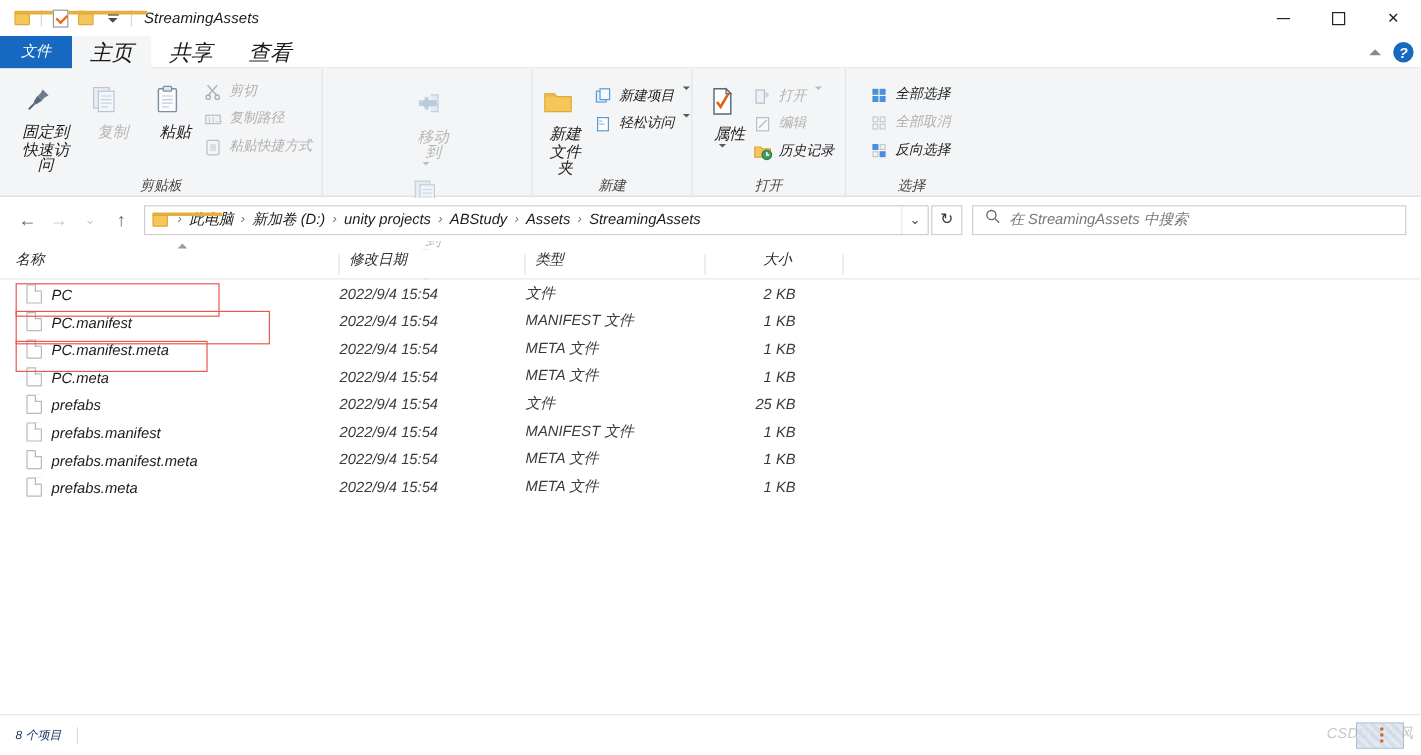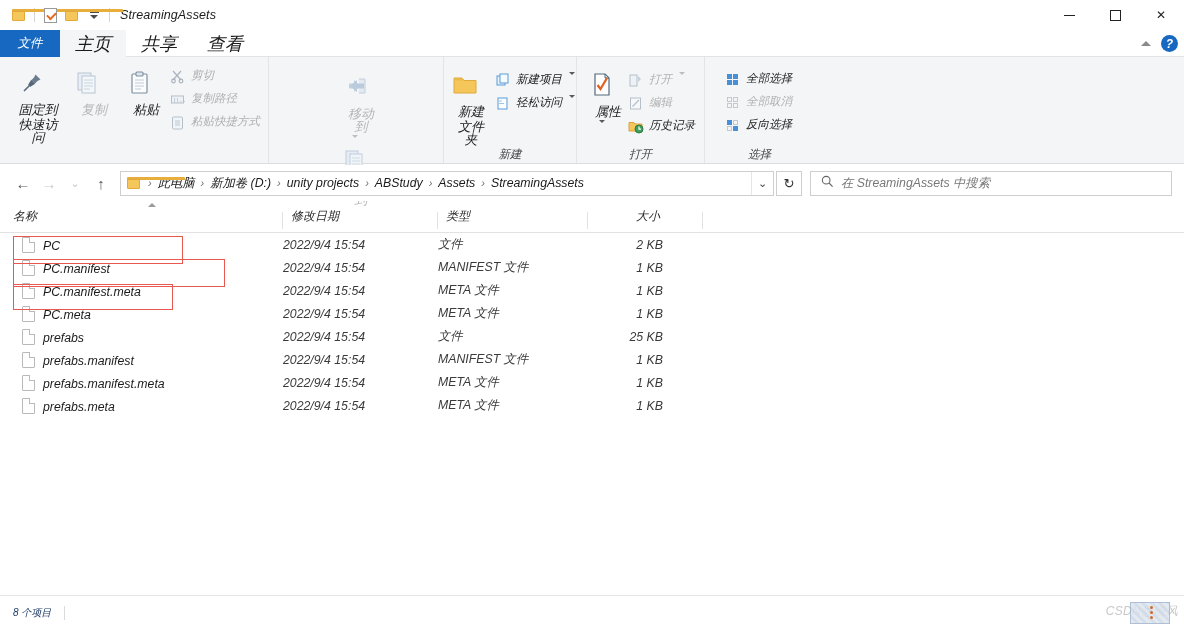--- a/index.html
+++ b/index.html
@@ -347,20 +347,21 @@
             <span class="sico">
               <svg width="15" height="15" viewBox="0 0 15 15">
                 <rect x="2.5" y="2" width="10" height="12" rx="1" fill="#f2f5f8" stroke="#b5c0cb"></rect>
                 <rect x="5" y="5" width="5" height="6" fill="#d7dee6"></rect>
               </svg>
             </span>
             <span>粘贴快捷方式</span>
           </div>
         </div>
       </div>
+      <div class="rgroup-label">剪贴板</div>
     </div>
 
     <div class="rgroup" style="width:175px;">
       <div class="rgroup-items" style="padding-top:8px;flex-direction:column;">
         <div class="bigbtn dim" style="width:44px;">
           <div class="bico">
             <svg width="28" height="26" viewBox="0 0 28 26">
               <path d="M18 5 H24 V19 H18" fill="#e3eaf1" stroke="#c3cedb"></path>
               <path d="M15 12 L21 6 V9.5 H26 V14.5 H21 V18 Z" fill="#c3d3e2" transform="translate(-4,0) scale(-1,1) translate(-38,0)"></path>
               <path d="M16 6 L9 12 L16 18 V14.5 H23 V9.5 H16 Z" fill="#b9cbdc"></path>

